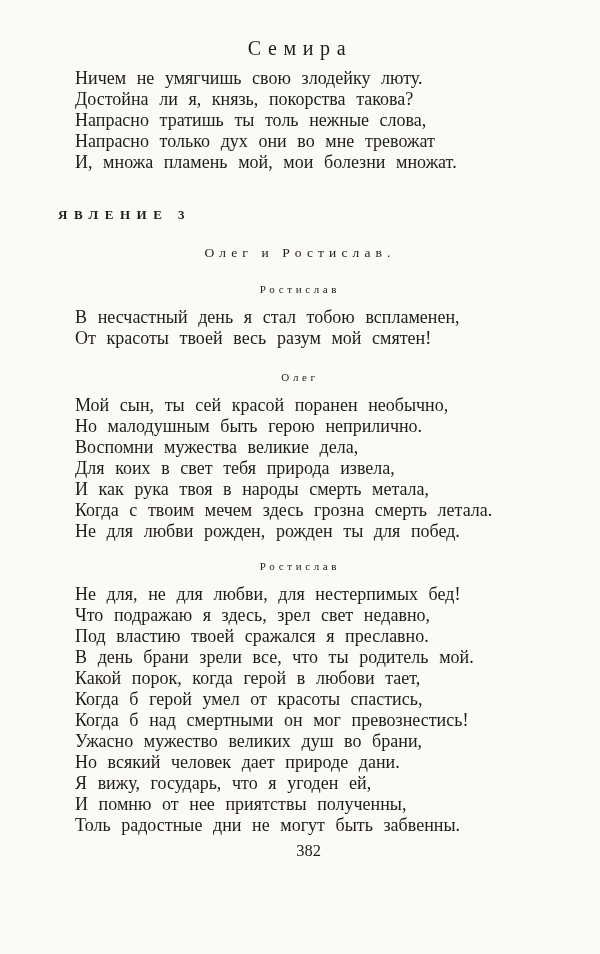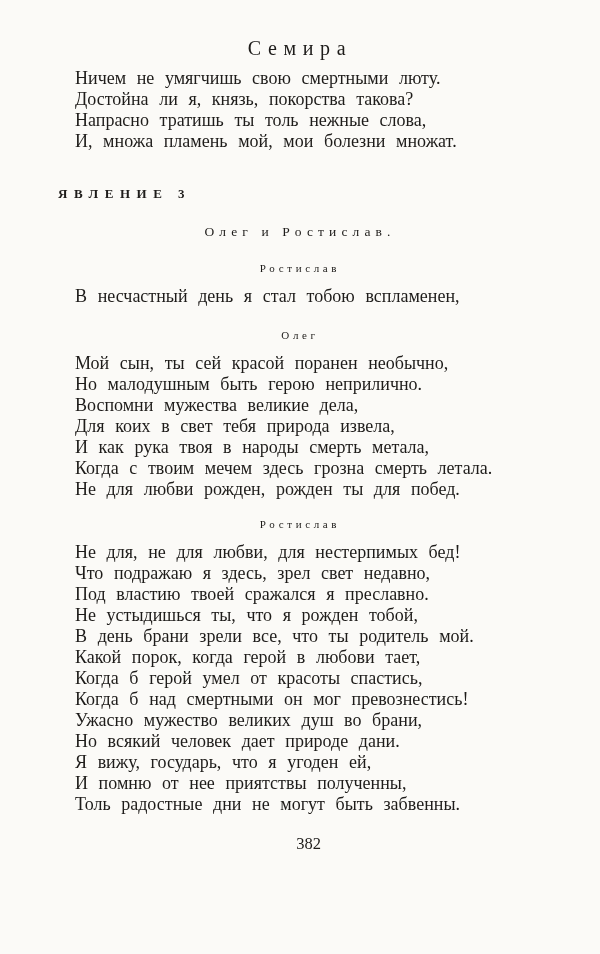--- a/index.html
+++ b/index.html
@@ -50,67 +50,68 @@
     line-height:21px;
     word-spacing:0.34em;
     white-space:nowrap;
   }
   .mt-14{margin-top:14px;}
   .mt-18{margin-top:18px;}
   .page-number{
     text-align:center;
     font-size:16.5px;
     line-height:18px;
-    margin-top:20px;
+    margin-top:6px;
     word-spacing:normal;
   }
 </style>
 </head>
 <body>
 
 <div class="page">
 
   <div class="speaker title">Семира</div>
 
   <div class="stanza">
-    <div class="verse-line">Ничем не умягчишь свою смертными люту.</div>
+    <div class="verse-line">Ничем не умягчишь свою злодейку люту.</div>
     <div class="verse-line">Достойна ли я, князь, покорства такова?</div>
     <div class="verse-line">Напрасно тратишь ты толь нежные слова,</div>
+    <div class="verse-line">Напрасно только дух они во мне тревожат</div>
     <div class="verse-line">И, множа пламень мой, мои болезни множат.</div>
   </div>
 
   <div class="scene-heading">ЯВЛЕНИЕ 3</div>
 
   <div class="stage-direction">Олег и Ростислав.</div>
 
   <div class="speaker mt-18">Ростислав</div>
 
   <div class="stanza">
     <div class="verse-line">В несчастный день я стал тобою вспламенен,</div>
+    <div class="verse-line">От красоты твоей весь разум мой смятен!</div>
   </div>
 
   <div class="speaker mt-18">Олег</div>
 
   <div class="stanza">
     <div class="verse-line">Мой сын, ты сей красой поранен необычно,</div>
     <div class="verse-line">Но малодушным быть герою неприлично.</div>
     <div class="verse-line">Воспомни мужества великие дела,</div>
     <div class="verse-line">Для коих в свет тебя природа извела,</div>
     <div class="verse-line">И как рука твоя в народы смерть метала,</div>
     <div class="verse-line">Когда с твоим мечем здесь грозна смерть летала.</div>
     <div class="verse-line">Не для любви рожден, рожден ты для побед.</div>
   </div>
 
   <div class="speaker mt-14">Ростислав</div>
 
   <div class="stanza">
     <div class="verse-line">Не для, не для любви, для нестерпимых бед!</div>
     <div class="verse-line">Что подражаю я здесь, зрел свет недавно,</div>
     <div class="verse-line">Под властию твоей сражался я преславно.</div>
-    <div class="verse-line">Не устыдишься ты, что я рожден тобой,</div>
     <div class="verse-line">В день брани зрели все, что ты родитель мой.</div>
     <div class="verse-line">Какой порок, когда герой в любови тает,</div>
     <div class="verse-line">Когда б герой умел от красоты спастись,</div>
     <div class="verse-line">Когда б над смертными он мог превознестись!</div>
     <div class="verse-line">Ужасно мужество великих душ во брани,</div>
     <div class="verse-line">Но всякий человек дает природе дани.</div>
     <div class="verse-line">Я вижу, государь, что я угоден ей,</div>
     <div class="verse-line">И помню от нее приятствы полученны,</div>
     <div class="verse-line">Толь радостные дни не могут быть забвенны.</div>
   </div>

